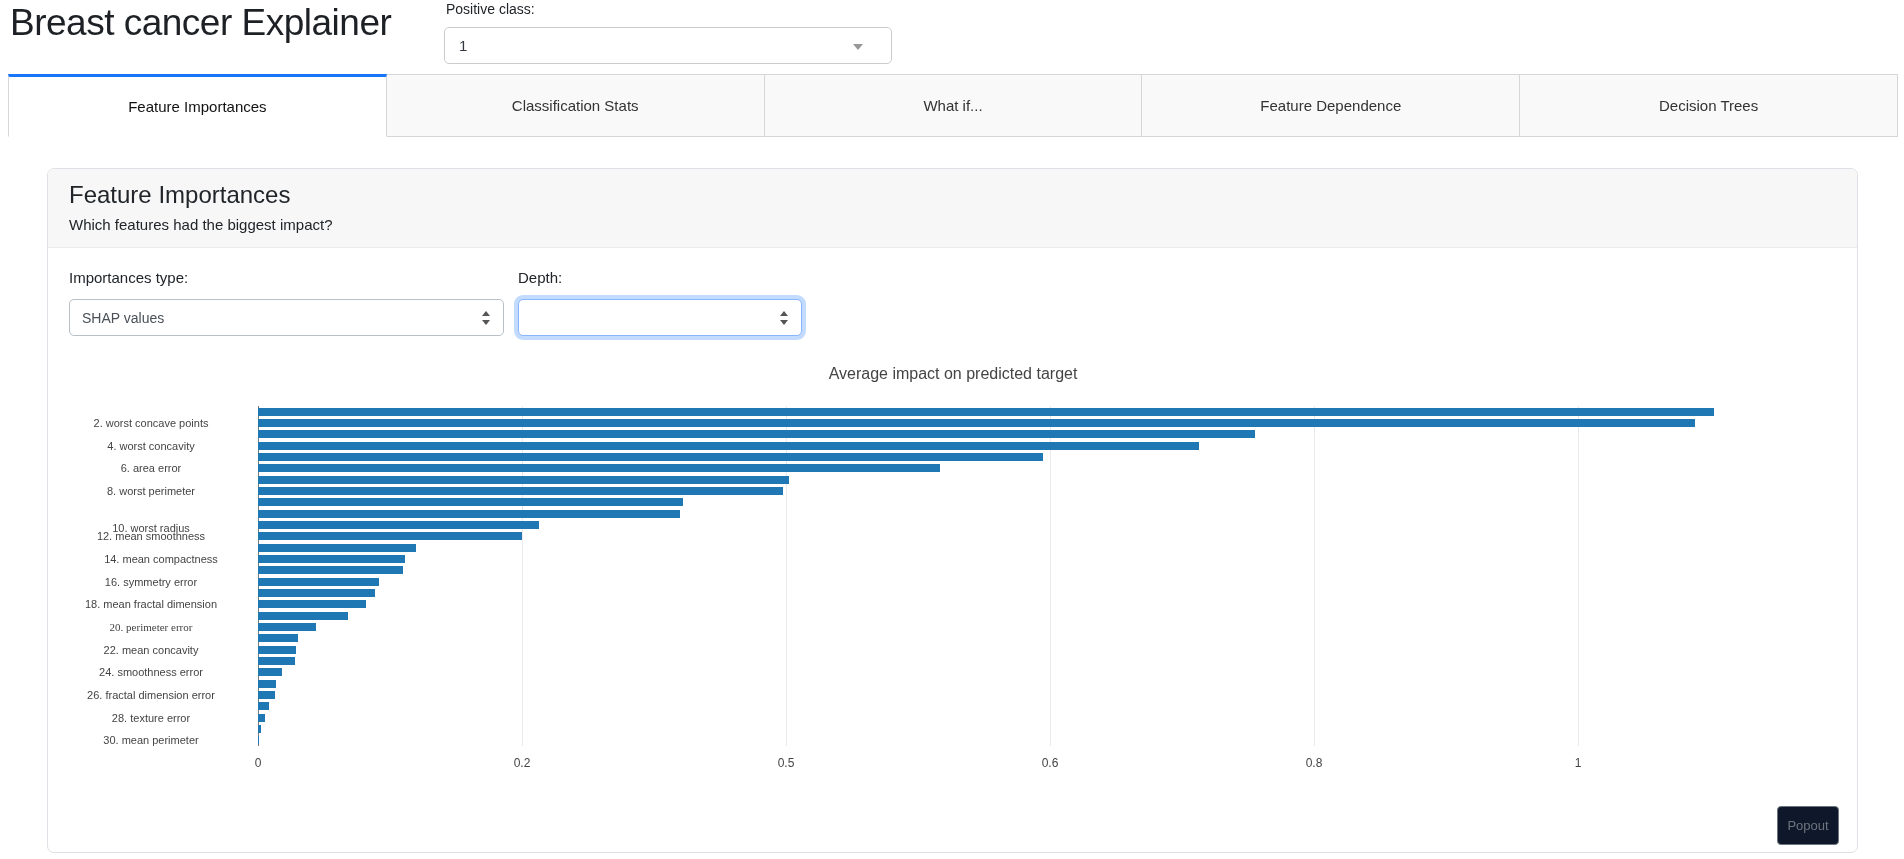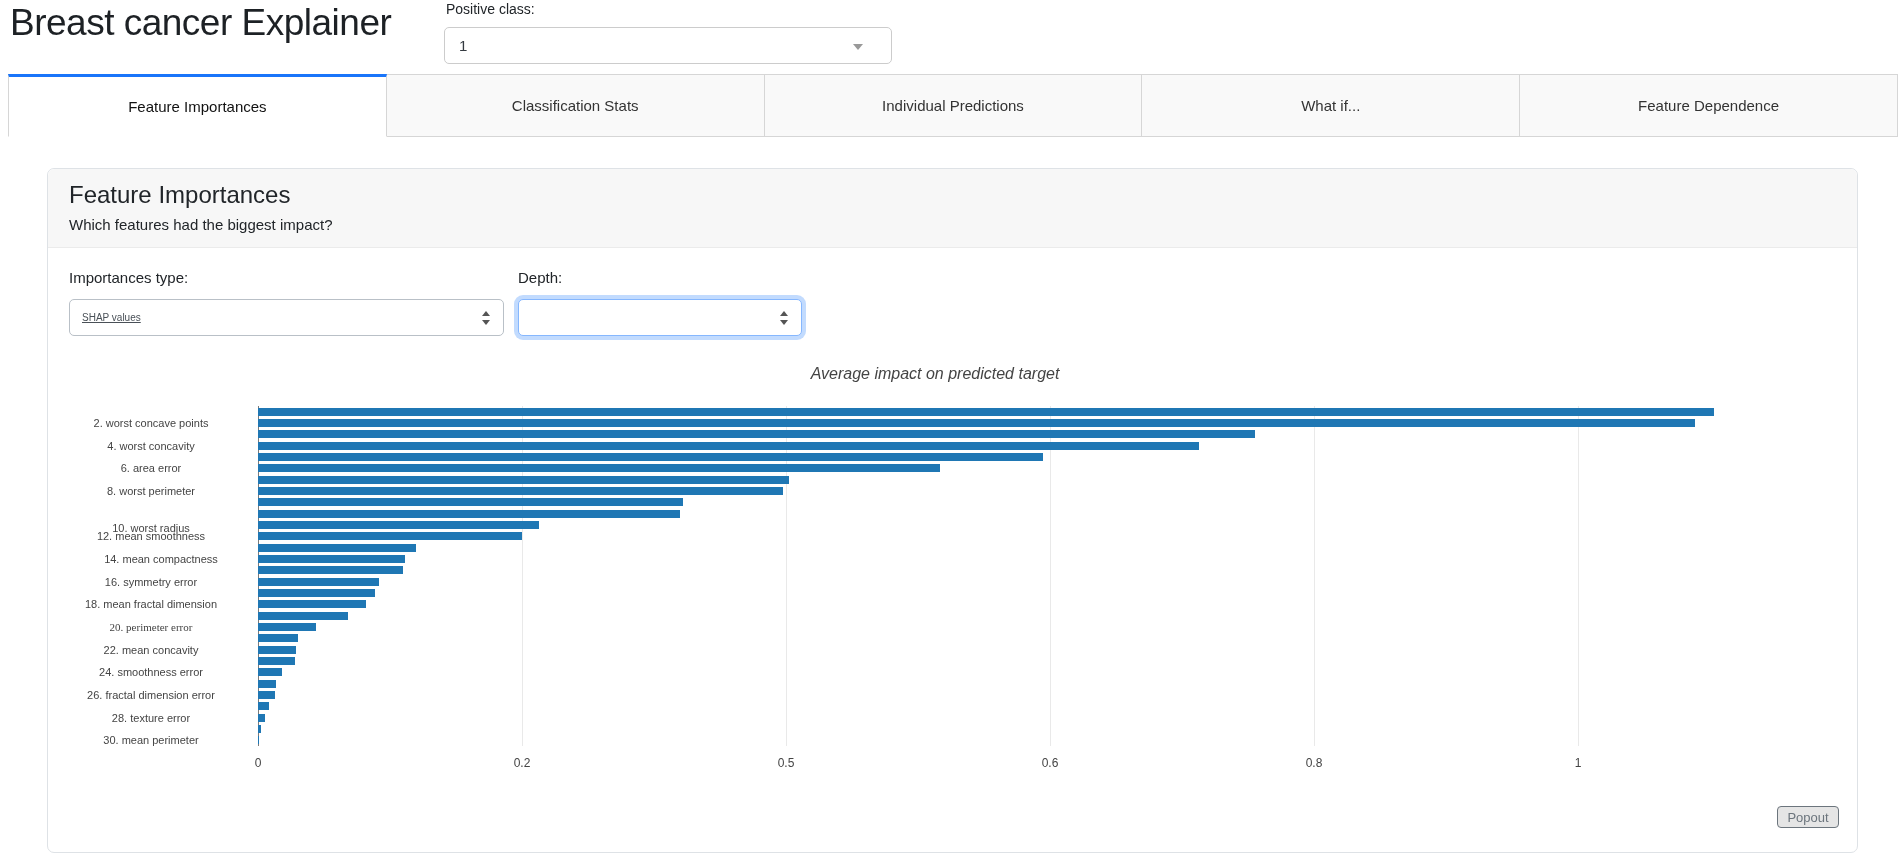--- a/index.html
+++ b/index.html
@@ -28,60 +28,60 @@
           border:1px solid #dee2e6; border-radius:7px; background:#fff; }
   .card-header { position:absolute; left:0; top:0; right:0; height:79px; background:#f7f7f7;
                  border-bottom:1px solid #ebebeb; border-radius:7px 7px 0 0; }
   .card-title { position:absolute; left:21px; top:12px; font-size:24px; font-weight:400; color:#212529; }
   .card-subtitle { position:absolute; left:21px; top:47px; font-size:15px; color:#212529;text-align:right; }
 
   
   .ctl-label { position:absolute; font-size:15px; color:#212529; }
   .sel { position:absolute; height:37px; background:#fff; border:1px solid #b9c0c7; border-radius:5px;
          display:flex; align-items:center; cursor:pointer; }
-  .sel .val { margin-left:12px; font-size:10px; color:#495057;text-decoration:underline; }
+  .sel .val { margin-left:12px; font-size:14px; color:#495057; }
   .sel.focused { border:1px solid #86b7fe; box-shadow:0 0 0 4px rgba(13,110,253,.25); }
   .updown { position:absolute; right:12px; top:50%; transform:translateY(-50%); width:10px; height:14px; }
   .updown .u { position:absolute; top:0; left:1px; width:0; height:0;
                border-left:4px solid transparent; border-right:4px solid transparent; border-bottom:5px solid #555; }
   .updown .d { position:absolute; bottom:0; left:1px; width:0; height:0;
                border-left:4px solid transparent; border-right:4px solid transparent; border-top:5px solid #555; }
 
   
   .chart { position:absolute; left:1px; top:184px; width:1808px; height:445px; }
   .chart-title { position:absolute; width:700px; text-align:center; font-size:16px; color:#444; }
   .gridline { position:absolute; width:1px; background:#e9e9e9; }
   .zeroline { position:absolute; width:1px; background:#7a7a7a; }
   .bar { position:absolute; height:8px; }
   .ylab { position:absolute; width:200px; text-align:center; font-size:11px; color:#444; line-height:11px; }
   .xlab { position:absolute; width:60px; text-align:center; font-size:12px; color:#444; }
 
   
-  .popout-btn { position:absolute; left:1729px; top:637px; width:62px; height:22px; background:#e5e5e5;
+  .popout-btn { position:absolute; left:1729px; top:637px; width:62px; height:39px; background:#0f172a;
                 border:1px solid #6c757d; border-radius:4px; color:#6c757d; font-size:13px;
                 font-family:"Liberation Sans","DejaVu Sans",sans-serif; cursor:pointer; }
 </style>
 </head>
 <body>
 
 <div class="page">
 
   <div class="app-title">Breast cancer Explainer</div>
   <div class="pc-label">Positive class:</div>
   <div class="pc-select">
     <span class="val">1</span>
     <span class="caret-down"></span>
   </div>
 
   <div class="tabs" id="tabs">
       <div class="tab active">Feature Importances</div>
       <div class="tab">Classification Stats</div>
-      <div class="tab">Individual Predictions</div>
       <div class="tab">What if...</div>
       <div class="tab">Feature Dependence</div>
+      <div class="tab">Decision Trees</div>
     </div>
 
   <div class="card">
     <div class="card-header">
       <div class="card-title">Feature Importances</div>
       <div class="card-subtitle">Which features had the biggest impact?</div>
     </div>
 
     <div class="ctl-label" style="left:21px; top:100px;">Importances type:</div>
     <div class="sel" style="left:21px; top:130px; width:435px;">
@@ -95,21 +95,21 @@
     <div class="ctl-label" style="left:470px; top:100px;">Depth:</div>
     <div class="sel focused" style="left:470px; top:130px; width:284px;">
       <span class="val"></span>
       <span class="updown">
           <span class="u"></span>
           <span class="d"></span>
         </span>
     </div>
 
     <div class="chart" id="chart">
-        <div class="chart-title" style="left: 536px; top: 12px; font-style: italic;">Average impact on predicted target</div>
+        <div class="chart-title" style="left: 554px; top: 12px;">Average impact on predicted target</div>
         <div class="gridline" style="left: 473px; top: 53px; height: 339.99px;"></div>
         <div class="gridline" style="left: 737px; top: 53px; height: 339.99px;"></div>
         <div class="gridline" style="left: 1001px; top: 53px; height: 339.99px;"></div>
         <div class="gridline" style="left: 1265px; top: 53px; height: 339.99px;"></div>
         <div class="gridline" style="left: 1529px; top: 53px; height: 339.99px;"></div>
         <div class="zeroline" style="left: 209px; top: 53px; height: 339.99px;"></div>
         <div class="bar" style="left: 209px; top: 54.7px; width: 1455.96px; background: rgb(31, 119, 180);"></div>
         <div class="bar" style="left: 209px; top: 66.033px; width: 1437.48px; background: rgb(31, 119, 180);"></div>
         <div class="bar" style="left: 209px; top: 77.366px; width: 996.6px; background: rgb(31, 119, 180);"></div>
         <div class="bar" style="left: 209px; top: 88.699px; width: 941.16px; background: rgb(31, 119, 180);"></div>

